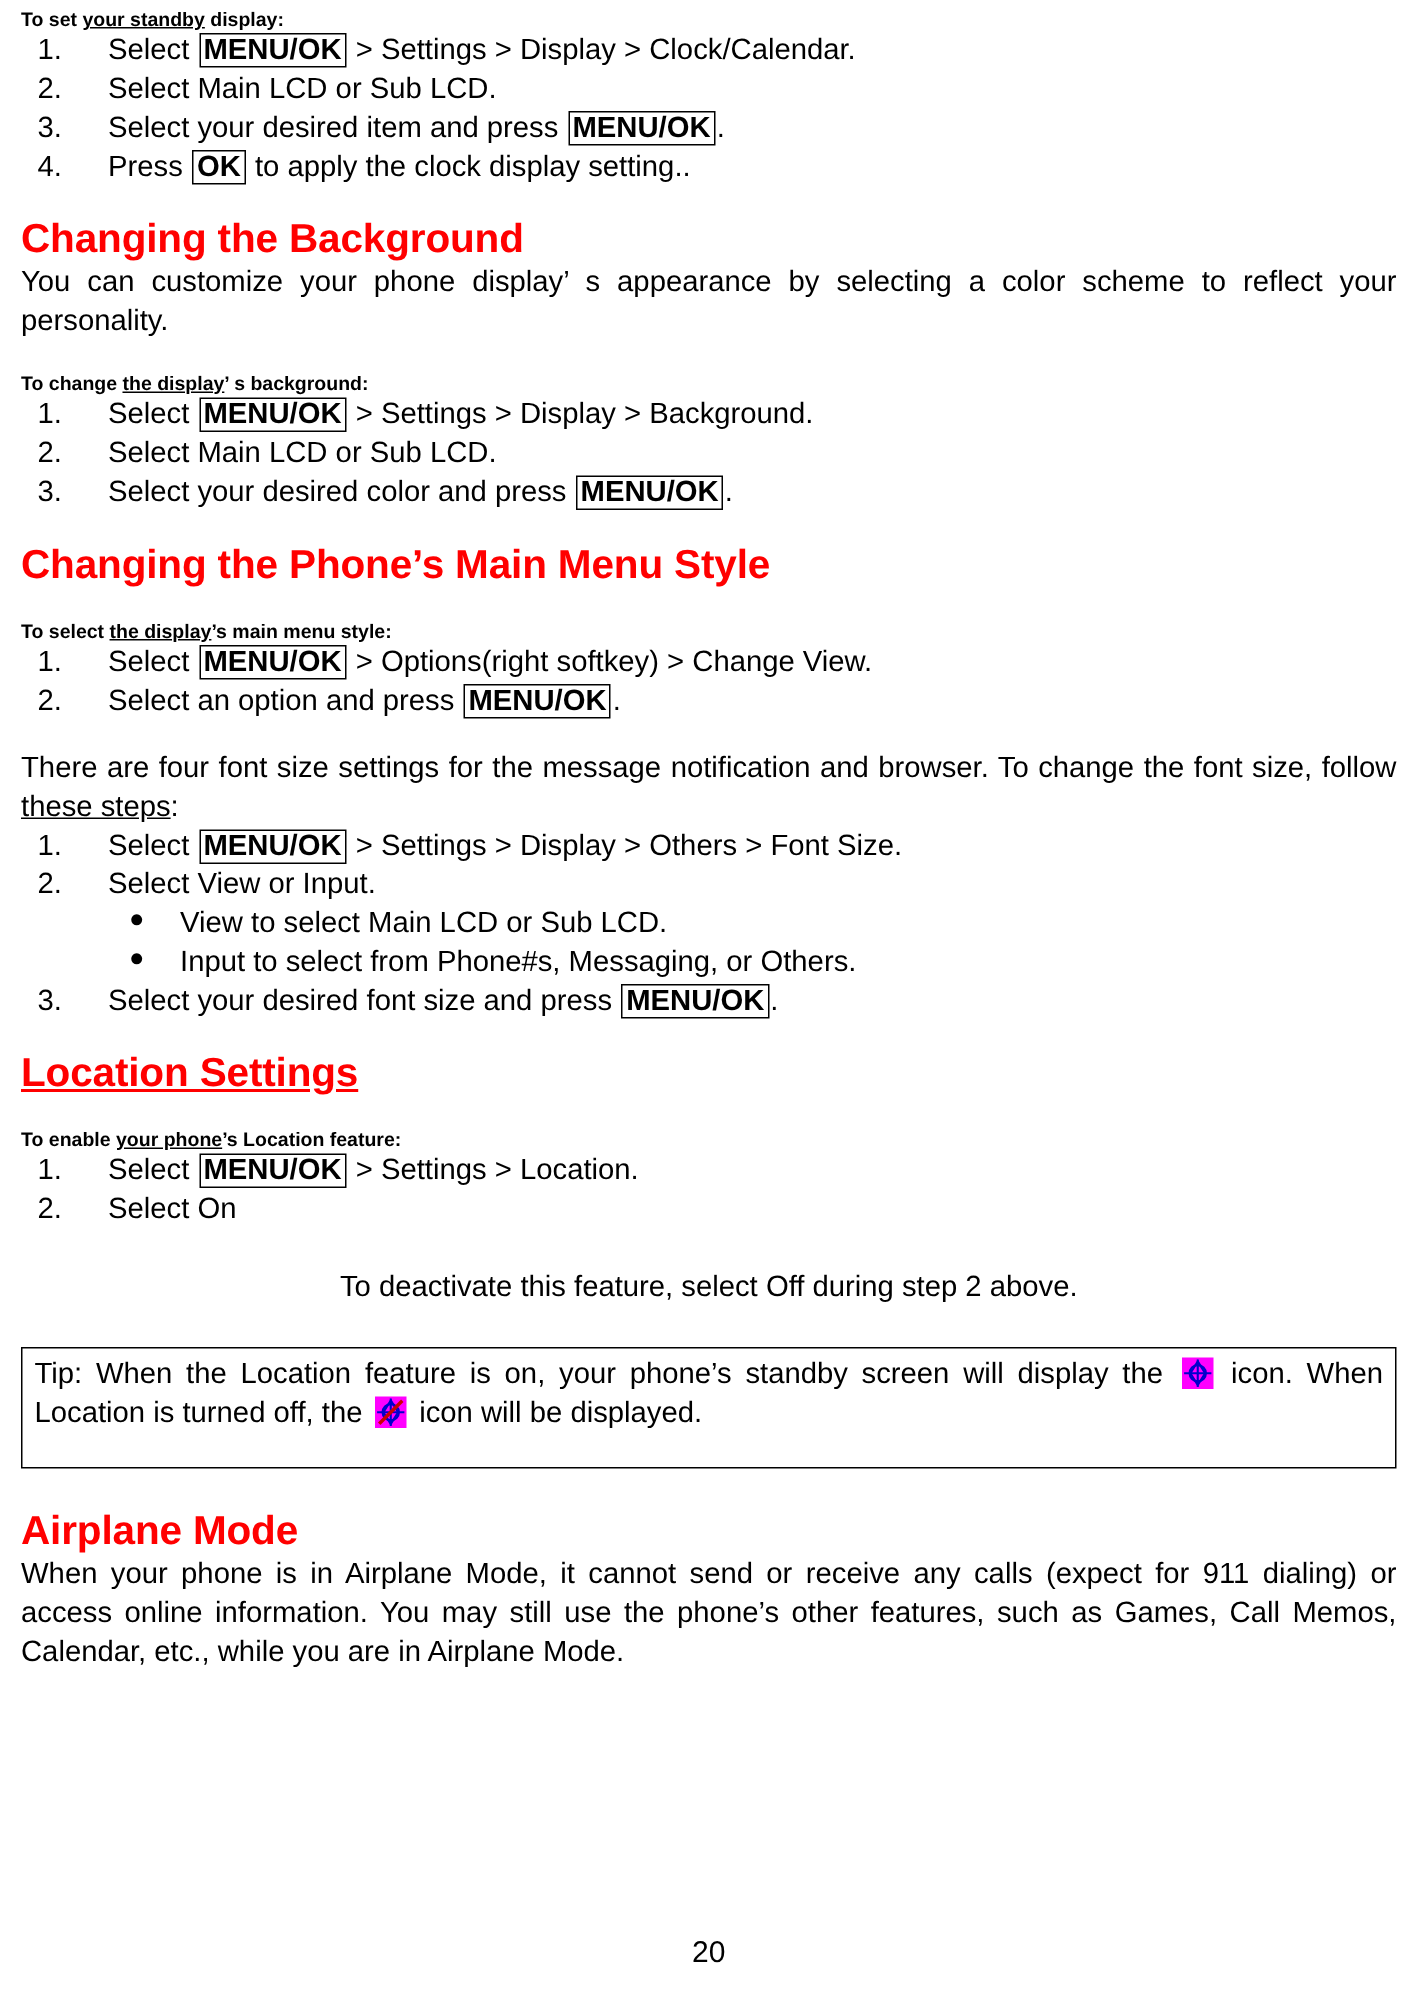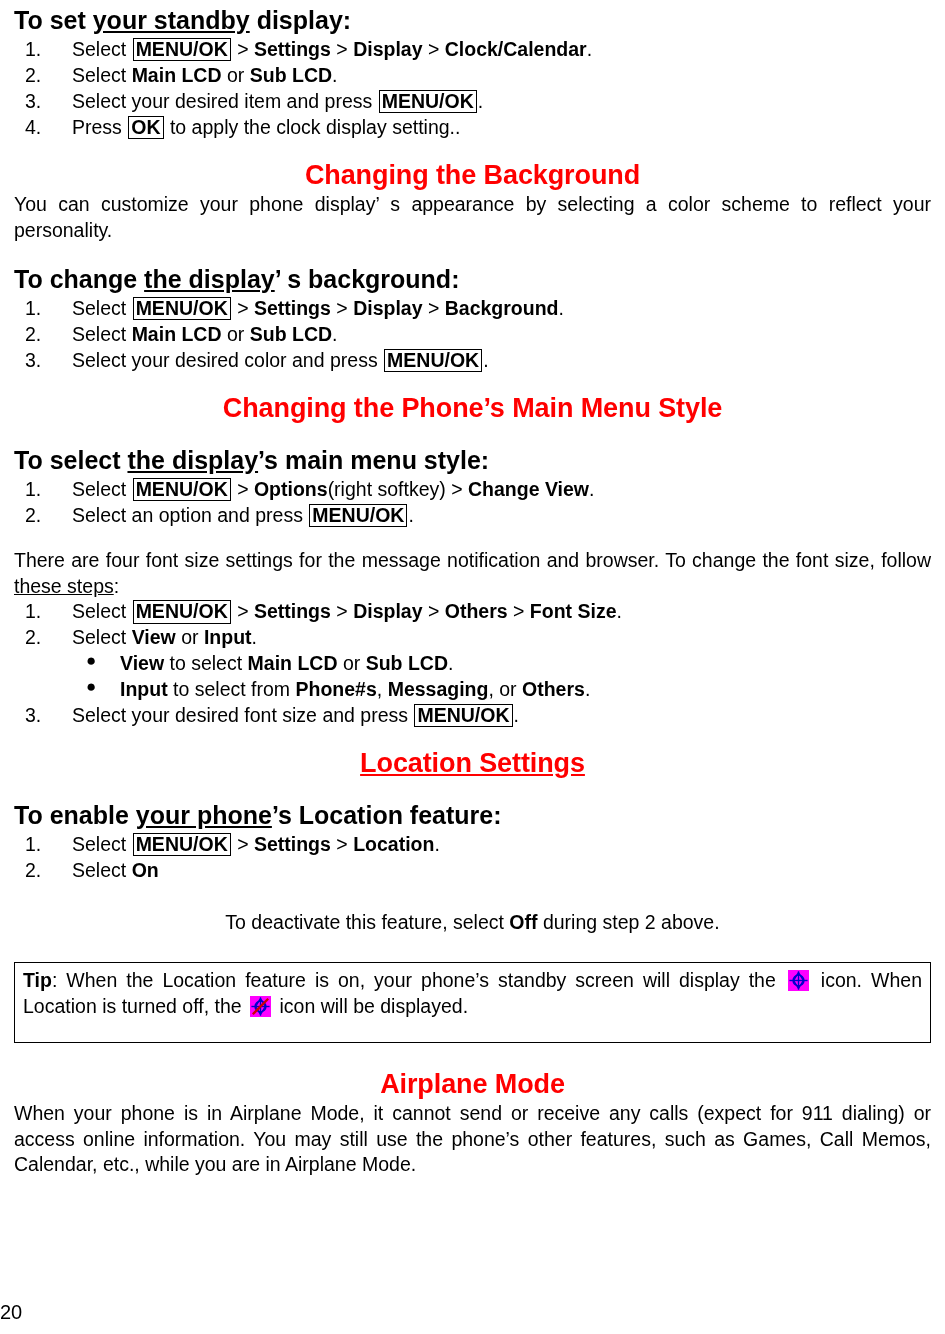--- a/index.html
+++ b/index.html
@@ -26,39 +26,38 @@
   }
 
   
   .p {
     margin: 0;
     text-align: justify;
     text-justify: inter-word;
   }
   .p.nojust { text-align: center; }
 
-  .b { font-weight: bold; }
+  .b { font-weight: normal; }
   .u { text-decoration: underline; }
 
   
   .h-red {
     color: #ff0000;
     font-weight: bold;
     font-size: 27px;
     line-height: 1.18;
     margin: 0;
     letter-spacing: -0.1px;
-    text-align: center;
   }
   .h-red.underlined { text-decoration: underline; }
 
   
   .h-sub {
     font-weight: bold;
-    font-size: 25px;
+    font-size: 13px;
     margin: 0;
     line-height: 1.33;
   }
 
   
   .step {
     display: block;
     position: relative;
     padding-left: 58px;
     margin: 0;
@@ -119,22 +118,22 @@
     position: relative;
     margin: 0 3px;
   }
   .ic svg { display: block; }
 
   
   .folio {
     position: absolute;
     left: 0;
     right: 0;
-    bottom: 8px;
-    text-align: left;
+    bottom: 18px;
+    text-align: center;
     font-size: 20px;
   }
 </style>
 </head>
 <body>
 
 <div class="page">
 
   <div class="h-sub"><span>To set </span><span class="u">your standby</span><span> display:</span></div>
 

